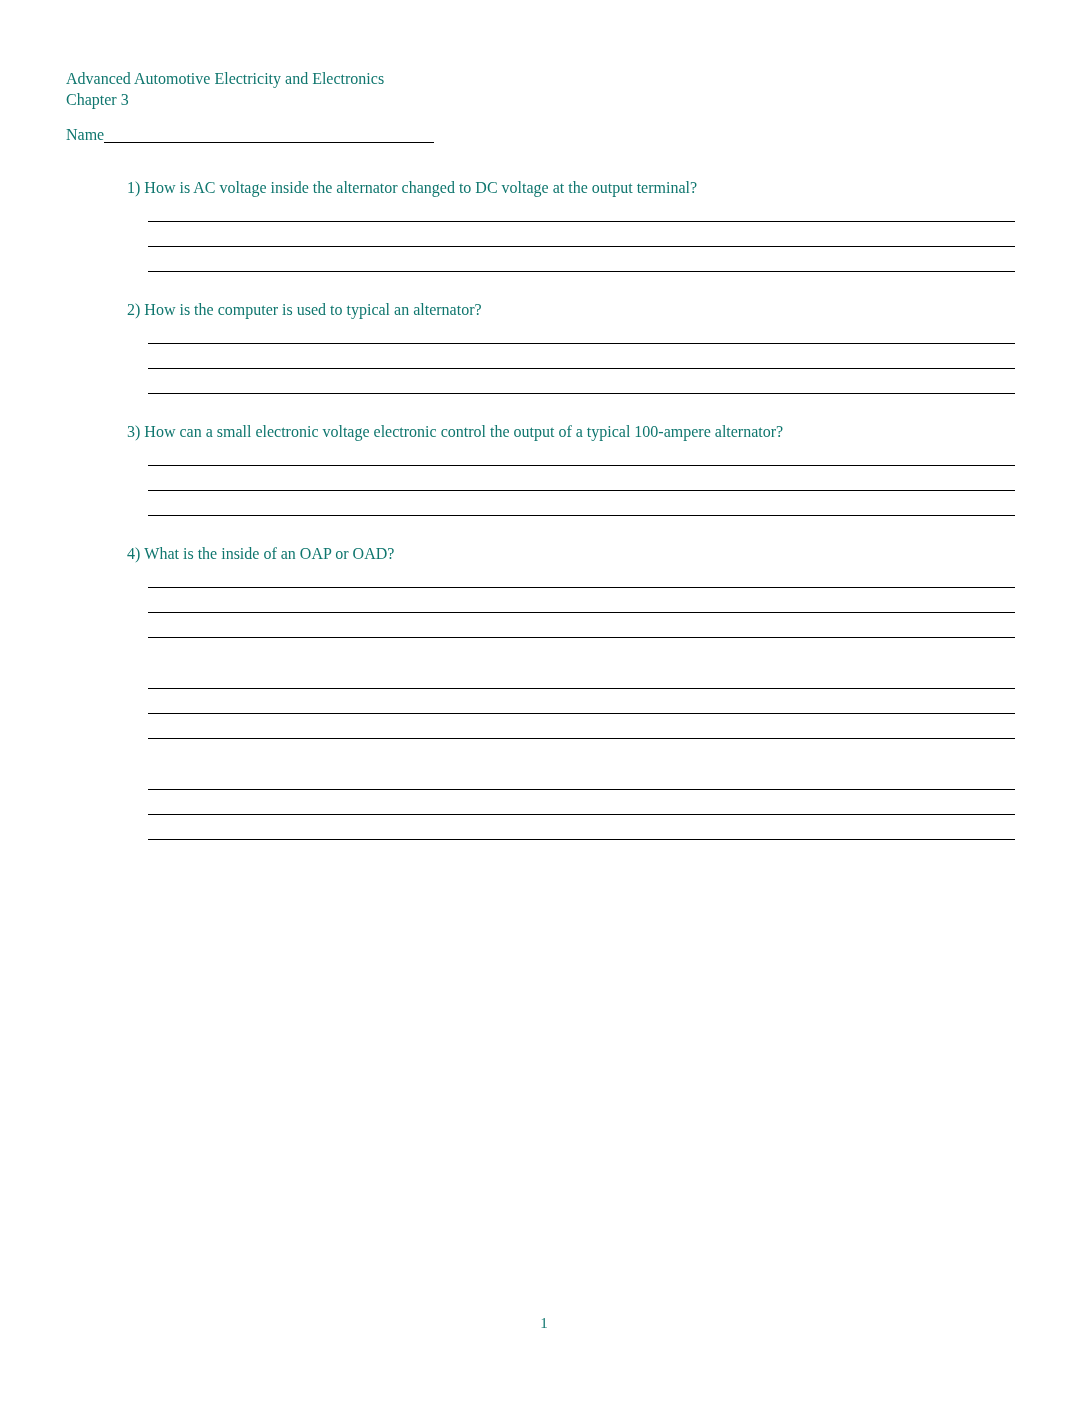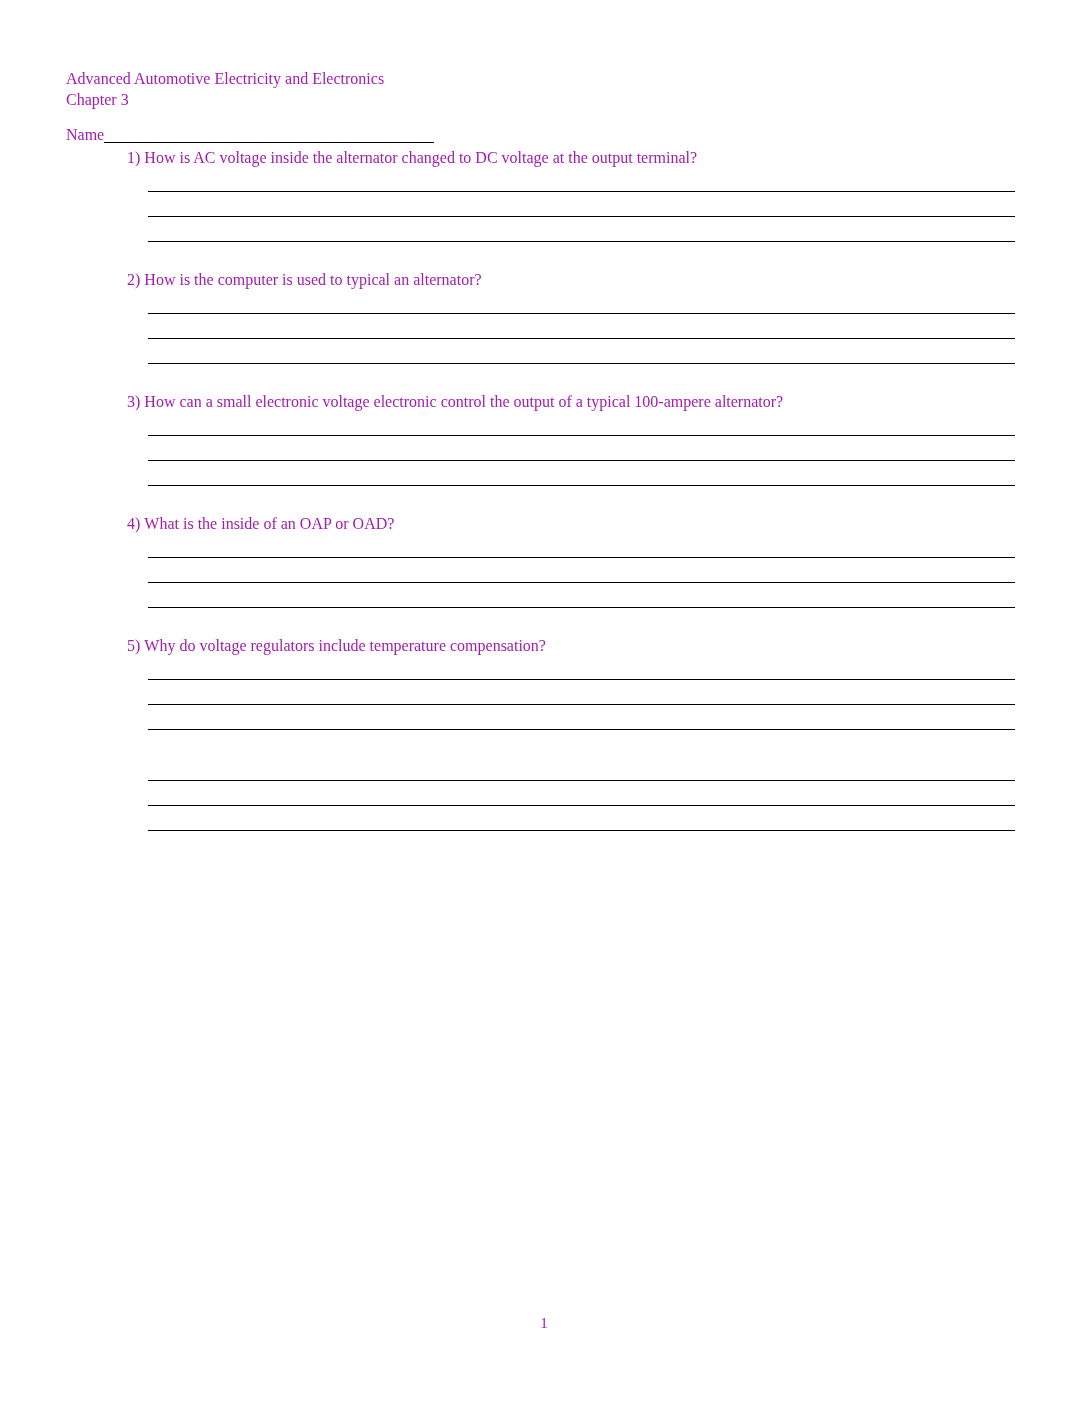--- a/index.html
+++ b/index.html
@@ -2,21 +2,21 @@
 <html><head>
 <meta charset="utf-8">
 <style>
   html, body { margin: 0; padding: 0; background: #ffffff; }
   .page {
     position: relative;
     width: 1088px;
     height: 1408px;
     margin: 0 auto;
     background: #ffffff;
-    color: #a21caf;
+    color: #0f766e;
     font-family: "Liberation Serif", "DejaVu Serif", serif;
     box-sizing: border-box;
     padding: 68px 66px 0 66px;
     overflow: hidden;
   }
   .header-line {
     font-size: 16px;
     line-height: 21px;
   }
   .name-row {
@@ -33,21 +33,21 @@
     border-bottom: 1px solid #000000;
   }
   .section-heading {
     margin-top: 46px;
     font-weight: bold;
     font-size: 16.5px;
     line-height: 21px;
     white-space: pre-wrap;
   }
   .questions {
-    margin-top: 2px;
+    margin-top: 32px;
   }
   .question-block {
     margin-bottom: 27px;
   }
   .question-text {
     margin-left: 61px;
     font-size: 16px;
     line-height: 21px;
   }
   .question-number {
@@ -119,21 +119,20 @@
     <div class="question-block">
       <div class="question-text"><span class="question-number">4)</span><span>What is the inside of an OAP or OAD?</span></div>
       <div class="answer-lines">
         <div class="answer-line first"></div>
         <div class="answer-line"></div>
         <div class="answer-line"></div>
       </div>
     </div>
 
     <div class="question-block">
-      <div class="question-text"><span class="question-number">5)</span><span>Why do voltage regulators include temperature compensation?</span></div>
       <div class="answer-lines">
         <div class="answer-line first"></div>
         <div class="answer-line"></div>
         <div class="answer-line"></div>
       </div>
     </div>
 
     <div class="question-block">
       <div class="answer-lines">
         <div class="answer-line first"></div>

